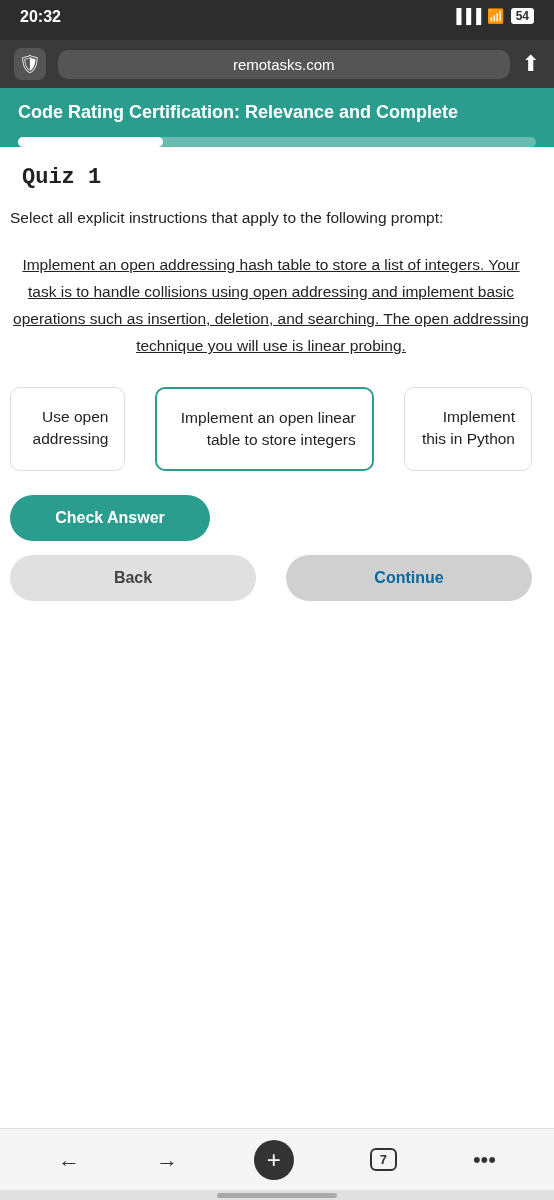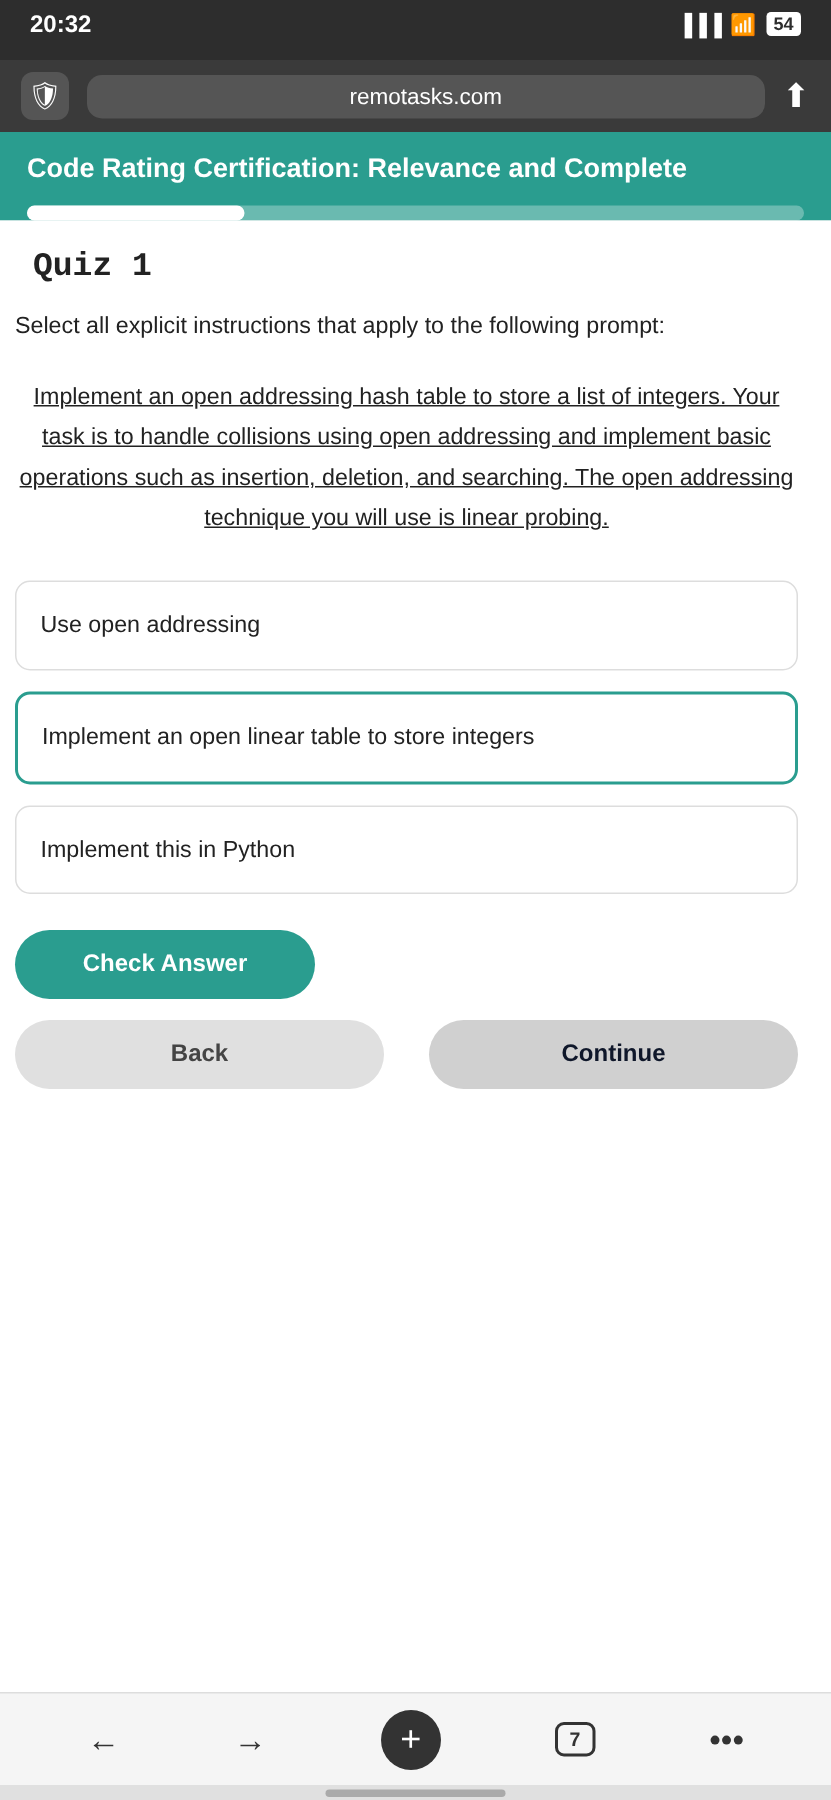--- a/index.html
+++ b/index.html
@@ -131,23 +131,24 @@
       color: #222;
       line-height: 1.75;
       text-decoration: underline;
       margin-bottom: 28px;
       text-align: center;
     }
 
     
     .options-container {
       display: flex;
-      flex-direction: column;
-      gap: 14px;
+      flex-direction: row;
+      gap: 30px;
       margin-bottom: 24px;
+      text-align: right;
     }
 
     .option-card {
       border: 1.5px solid #ddd;
       border-radius: 10px;
       padding: 18px 16px;
       font-size: 15.5px;
       color: #222;
       background: white;
       cursor: pointer;
@@ -188,21 +189,21 @@
       border-radius: 25px;
       padding: 14px;
       font-size: 16px;
       font-weight: 600;
       cursor: pointer;
     }
 
     .continue-btn {
       flex: 1;
       background: #d0d0d0;
-      color: #0f172a;
+      color: #0369a1;
       border: none;
       border-radius: 25px;
       padding: 14px;
       font-size: 16px;
       font-weight: 600;
       cursor: not-allowed;
     }
 
     
     .bottom-nav {

